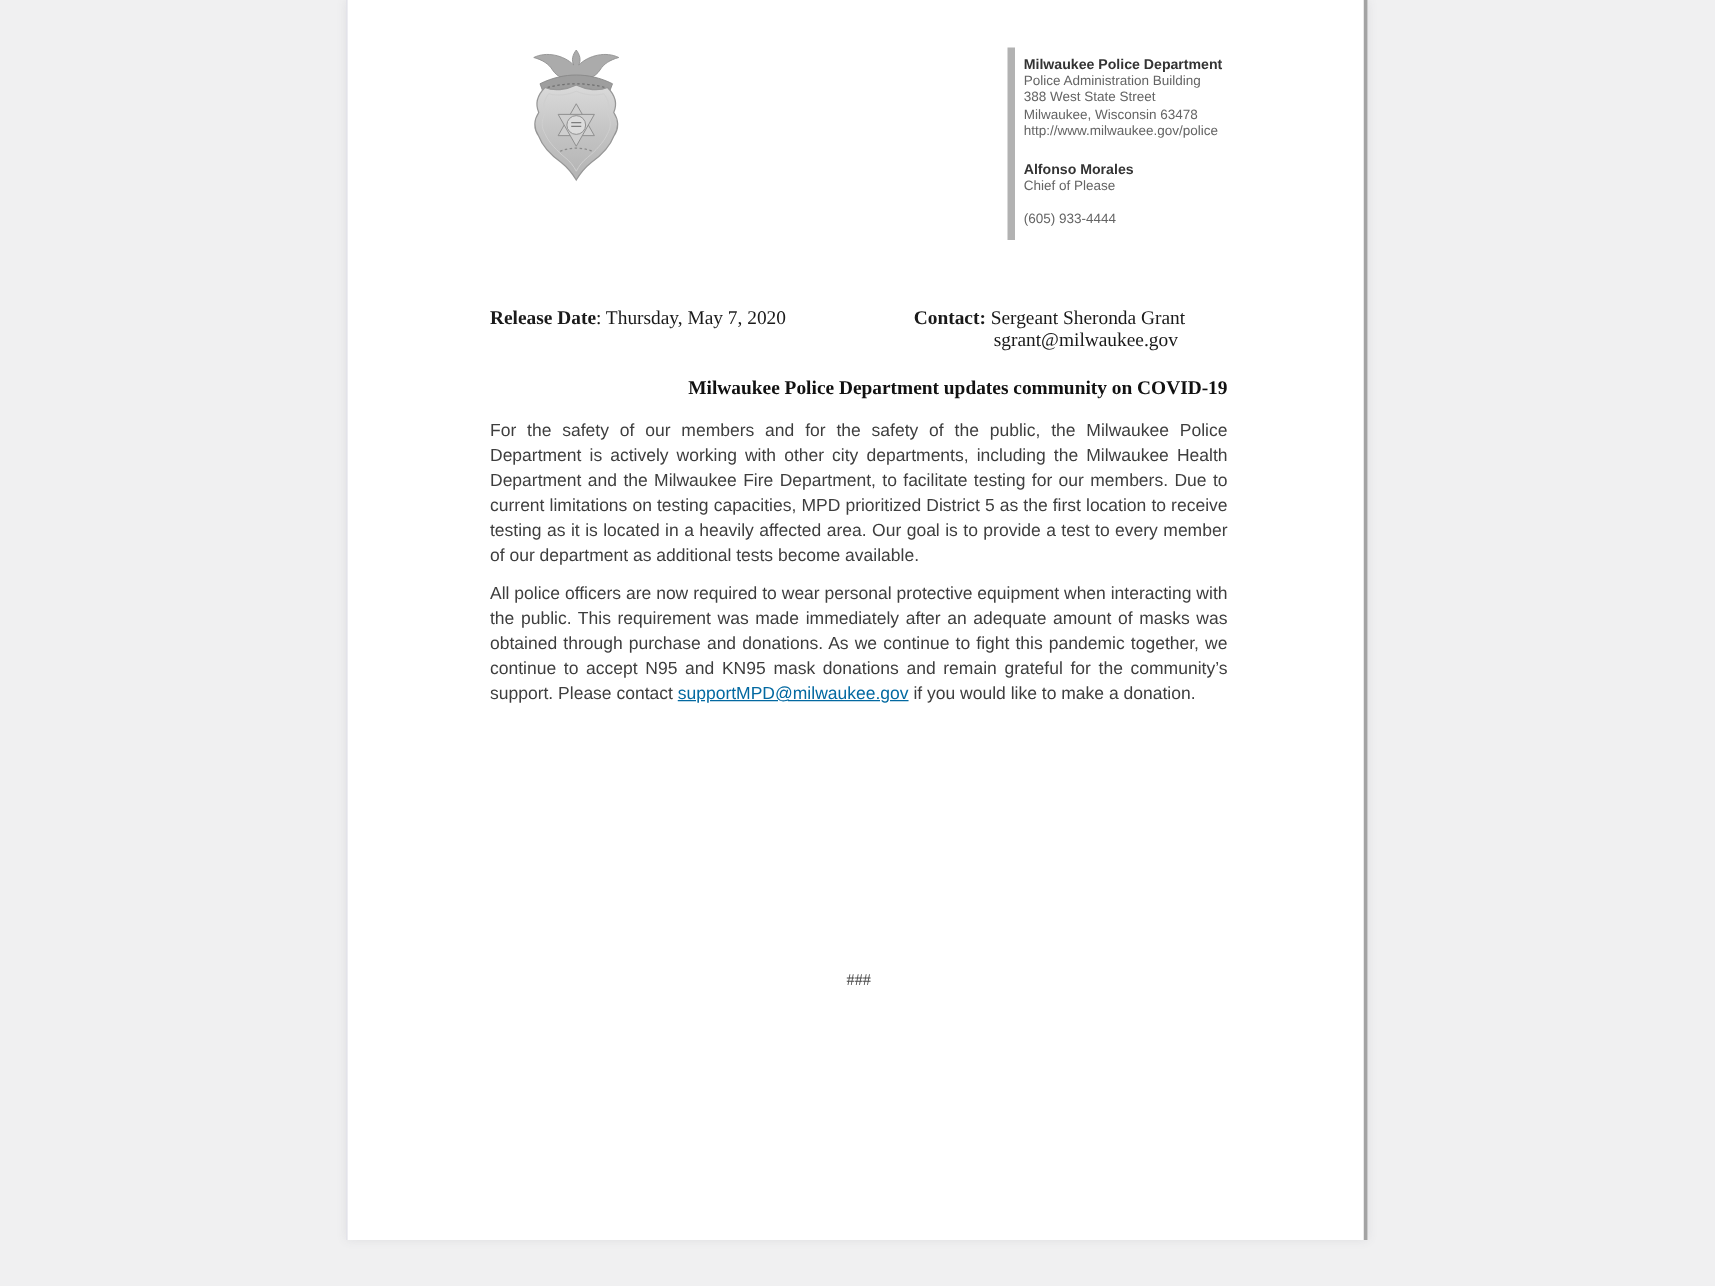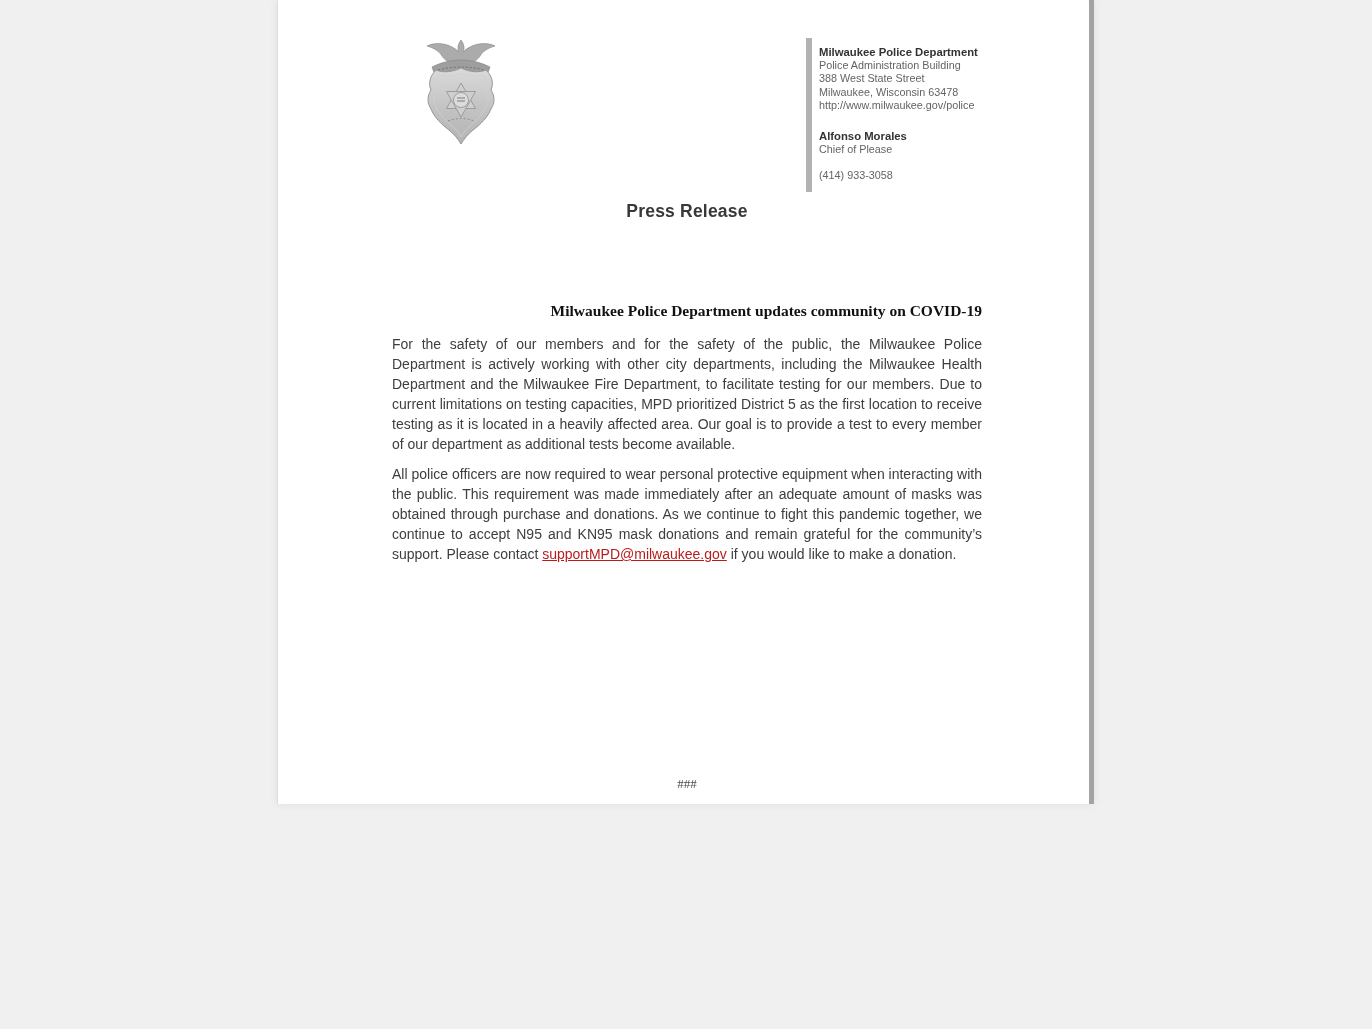--- a/index.html
+++ b/index.html
@@ -4,24 +4,24 @@
 <style>
   * { margin:0; padding:0; box-sizing:border-box; }
   html,body { width:1372px; height:1029px; overflow:hidden; }
   body {
     background:#f0f0f1;
     font-family:"Liberation Sans", sans-serif;
   }
   .viewport { position:relative; width:1372px; height:1029px; }
 
   .paper {
-    position:absolute; left:277px; top:0; width:817px; height:804px;
+    position:absolute; left:277px; top:0; width:817px; height:992px;
     background:#ffffff;
     border-left:1px solid #dcdce3;
-    border-right:5px solid #a3a3a3;
+    border-right:3px solid #a3a3a3;
     box-shadow:0 0 8px rgba(80,80,100,0.10);
   }
 
   
   .badge { position:absolute; left:140px; top:38px; width:86px; height:108px; }
 
   .lh-bar {
     position:absolute; left:528px; top:38px; width:6px; height:154px;
     background:#b2b2b2;
   }
@@ -55,21 +55,21 @@
     font-weight:bold; font-size:15.5px; color:#111111;
   }
 
   
   .body-text {
     position:absolute; left:114px; top:334px; width:590px;
     font-size:14px; line-height:20px; color:#3e3e3e;
     text-align:justify;
   }
   .body-text p { margin:0 0 10px 0; }
-  .email-link { color:#b91c1c; text-decoration:underline; cursor:pointer; }
+  .email-link { color:#0369a1; text-decoration:underline; cursor:pointer; }
 
   .endmark {
     position:absolute; left:114px; top:776px; width:590px;
     text-align:center; font-family:"Liberation Serif", serif;
     font-size:13px; color:#4a4a4a;
   }
 </style>
 </head>
 <body>
 
@@ -104,25 +104,31 @@
 
     <div class="lh-bar"></div>
     <div class="lh-text">
       <div class="lh-dept">Milwaukee Police Department</div>
       <div class="lh-line">Police Administration Building</div>
       <div class="lh-line">388 West State Street</div>
       <div class="lh-line">Milwaukee, Wisconsin 63478</div>
       <div class="lh-line">http://www.milwaukee.gov/police</div>
       <div class="lh-name">Alfonso Morales</div>
       <div class="lh-line">Chief of Please</div>
-      <div class="lh-line lh-phone">(414) 933-3058</div>
+      <div class="lh-line lh-phone">(605) 933-4444</div>
     </div>
 
-    <div class="pr-title">Press Release</div>
 
+    <div class="meta-row">
+      <div class="meta-left"><span class="b">Release Date</span><span>: Thursday, May 7, 2020</span></div>
+      <div class="meta-right">
+        <div><span class="b">Contact:</span><span> Sergeant Sheronda Grant</span></div>
+        <div class="meta-email">sgrant@milwaukee.gov</div>
+      </div>
+    </div>
 
     <div class="headline">Milwaukee Police Department updates community on COVID-19</div>
 
     <div class="body-text">
       <p>For the safety of our members and for the safety of the public, the Milwaukee Police Department is actively working with other city departments, including the Milwaukee Health Department and the Milwaukee Fire Department, to facilitate testing for our members. Due to current limitations on testing capacities, MPD prioritized District 5 as the first location to receive testing as it is located in a heavily affected area. Our goal is to provide a test to every member of our department as additional tests become available.</p>
       <p><span>All police officers are now required to wear personal protective equipment when interacting with the public. This requirement was made immediately after an adequate amount of masks was obtained through purchase and donations. As we continue to fight this pandemic together, we continue to accept N95 and KN95 mask donations and remain grateful for the community’s support. Please contact </span><a class="email-link" href="#">supportMPD@milwaukee.gov</a><span> if you would like to make a donation.</span></p>
     </div>
 
     <div class="endmark">###</div>
 

